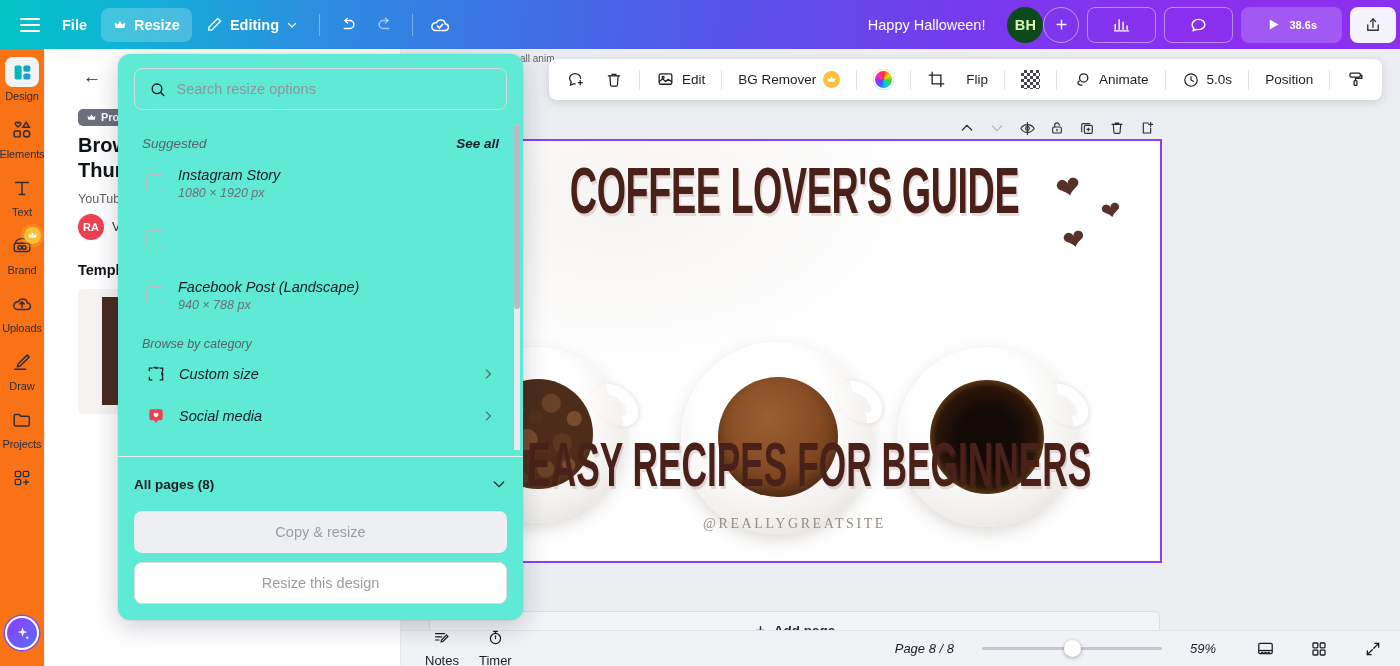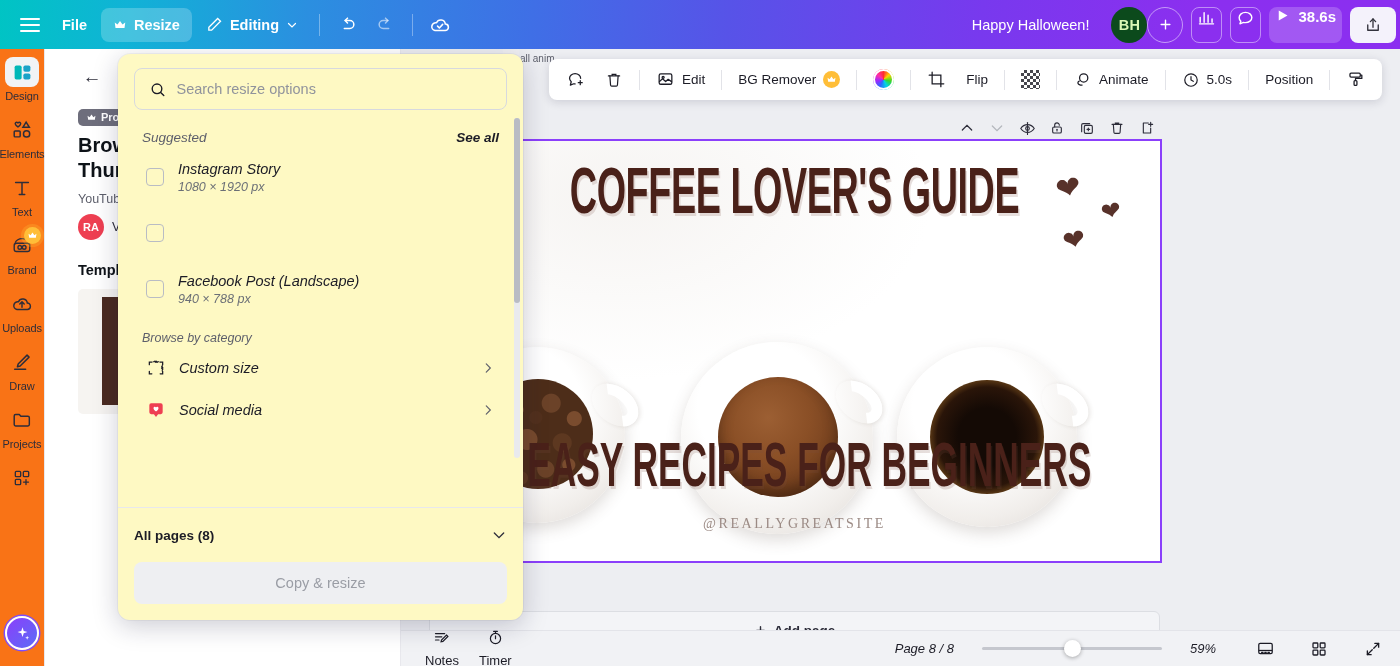--- a/index.html
+++ b/index.html
@@ -44,22 +44,22 @@
     border: 2px solid rgba(255,255,255,0.0);
   }
   .plus-circle {
     width: 36px; height: 36px; border-radius: 50%;
     border: 1.5px solid rgba(255,255,255,0.5);
     display: flex; align-items: center; justify-content: center;
     font-size: 20px; font-weight: 400; cursor: pointer; margin-left: -8px;
   }
   .pill {
     height: 36px; border-radius: 8px; border: 1.5px solid rgba(255,255,255,0.45);
-    display: flex; align-items: flex-start; justify-content: center; gap: 8px;
-    padding: 0 5px; cursor: pointer; font-size: 15px; font-weight: 700;
+    display: flex; align-items: center; justify-content: center; gap: 8px;
+    padding: 0 24px; cursor: pointer; font-size: 11px; font-weight: 700;
   }
   .pill.filled { background: rgba(255,255,255,0.2); border-color: transparent; }
   .share-btn {
     height: 36px; border-radius: 8px; background: #f4f2fb; color: #33333d;
     display: flex; align-items: center; gap: 6px; padding: 0 14px;
     font-size: 14.5px; font-weight: 700; cursor: pointer;
   }
 
   
   .rail {
@@ -222,23 +222,23 @@
     padding: 3px 0;
   }
   .sliver .thumb { position: absolute; top: 16px; left: 3px; width: 10px; height: 180px;
     background: #b8b8bd; border-radius: 5px; }
   .sliver .arr { font-size: 8px; color: #6b6f76; }
   .slivtext { position:absolute; left: 520px; top: 53px; font-size: 10px; color:#5d5f6b; z-index: 40; }
 
   
   .popup {
     position: absolute; left: 118px; top: 54px; width: 405px; height: 566px;
-    background: #fef9c3; border-radius: 12px;
+    background: #5eead4; border-radius: 12px;
     box-shadow: 0 6px 26px rgba(25,25,60,0.22), 0 0 0 1px rgba(0,0,0,0.04);
-    z-index: 55; display: flex; flex-direction: column; overflow: hidden;
+    z-index: 55; display: flex; flex-direction: column; overflow: hidden; gap: 6px;
   }
   .searchbox {
     margin: 14px 16px 0; height: 42px; border: 1px solid #d7d9de; border-radius: 8px;
     display: flex; align-items: center; gap: 10px; padding: 0 14px; cursor: text;
   }
   .searchbox input {
     border: none; outline: none; font-size: 14.5px; color: #1c1c26;
     font-family: "Liberation Sans", sans-serif; width: 100%; background: transparent;
   }
   .searchbox input::placeholder { color: #90939c; }
@@ -770,20 +770,23 @@
         <span class="t">All pages (8)</span>
         <span class="c">
           <svg width="16" height="16" viewBox="0 0 24 24" fill="none" stroke="currentColor" stroke-width="2" stroke-linecap="round">
               <path d="M5 9l7 7 7-7"></path>
             </svg>
         </span>
       </div>
       <div class="btn-primary">
         <span>Copy &amp; resize</span>
       </div>
+      <div class="btn-ghost">
+        <span>Resize this design</span>
+      </div>
     </div>
   </div>
 
   <div class="bottombar">
     <div class="bb-btn">
       <svg width="17" height="17" viewBox="0 0 24 24" fill="none" stroke="#1c1c26" stroke-width="1.7" stroke-linecap="round">
           <path d="M3.5 6.5h13M3.5 11h9M3.5 15.5h5"></path>
           <path d="M19 8.5l2 2L14 17.5l-2.6.6.6-2.6z"></path>
         </svg>
       <span>Notes</span>

